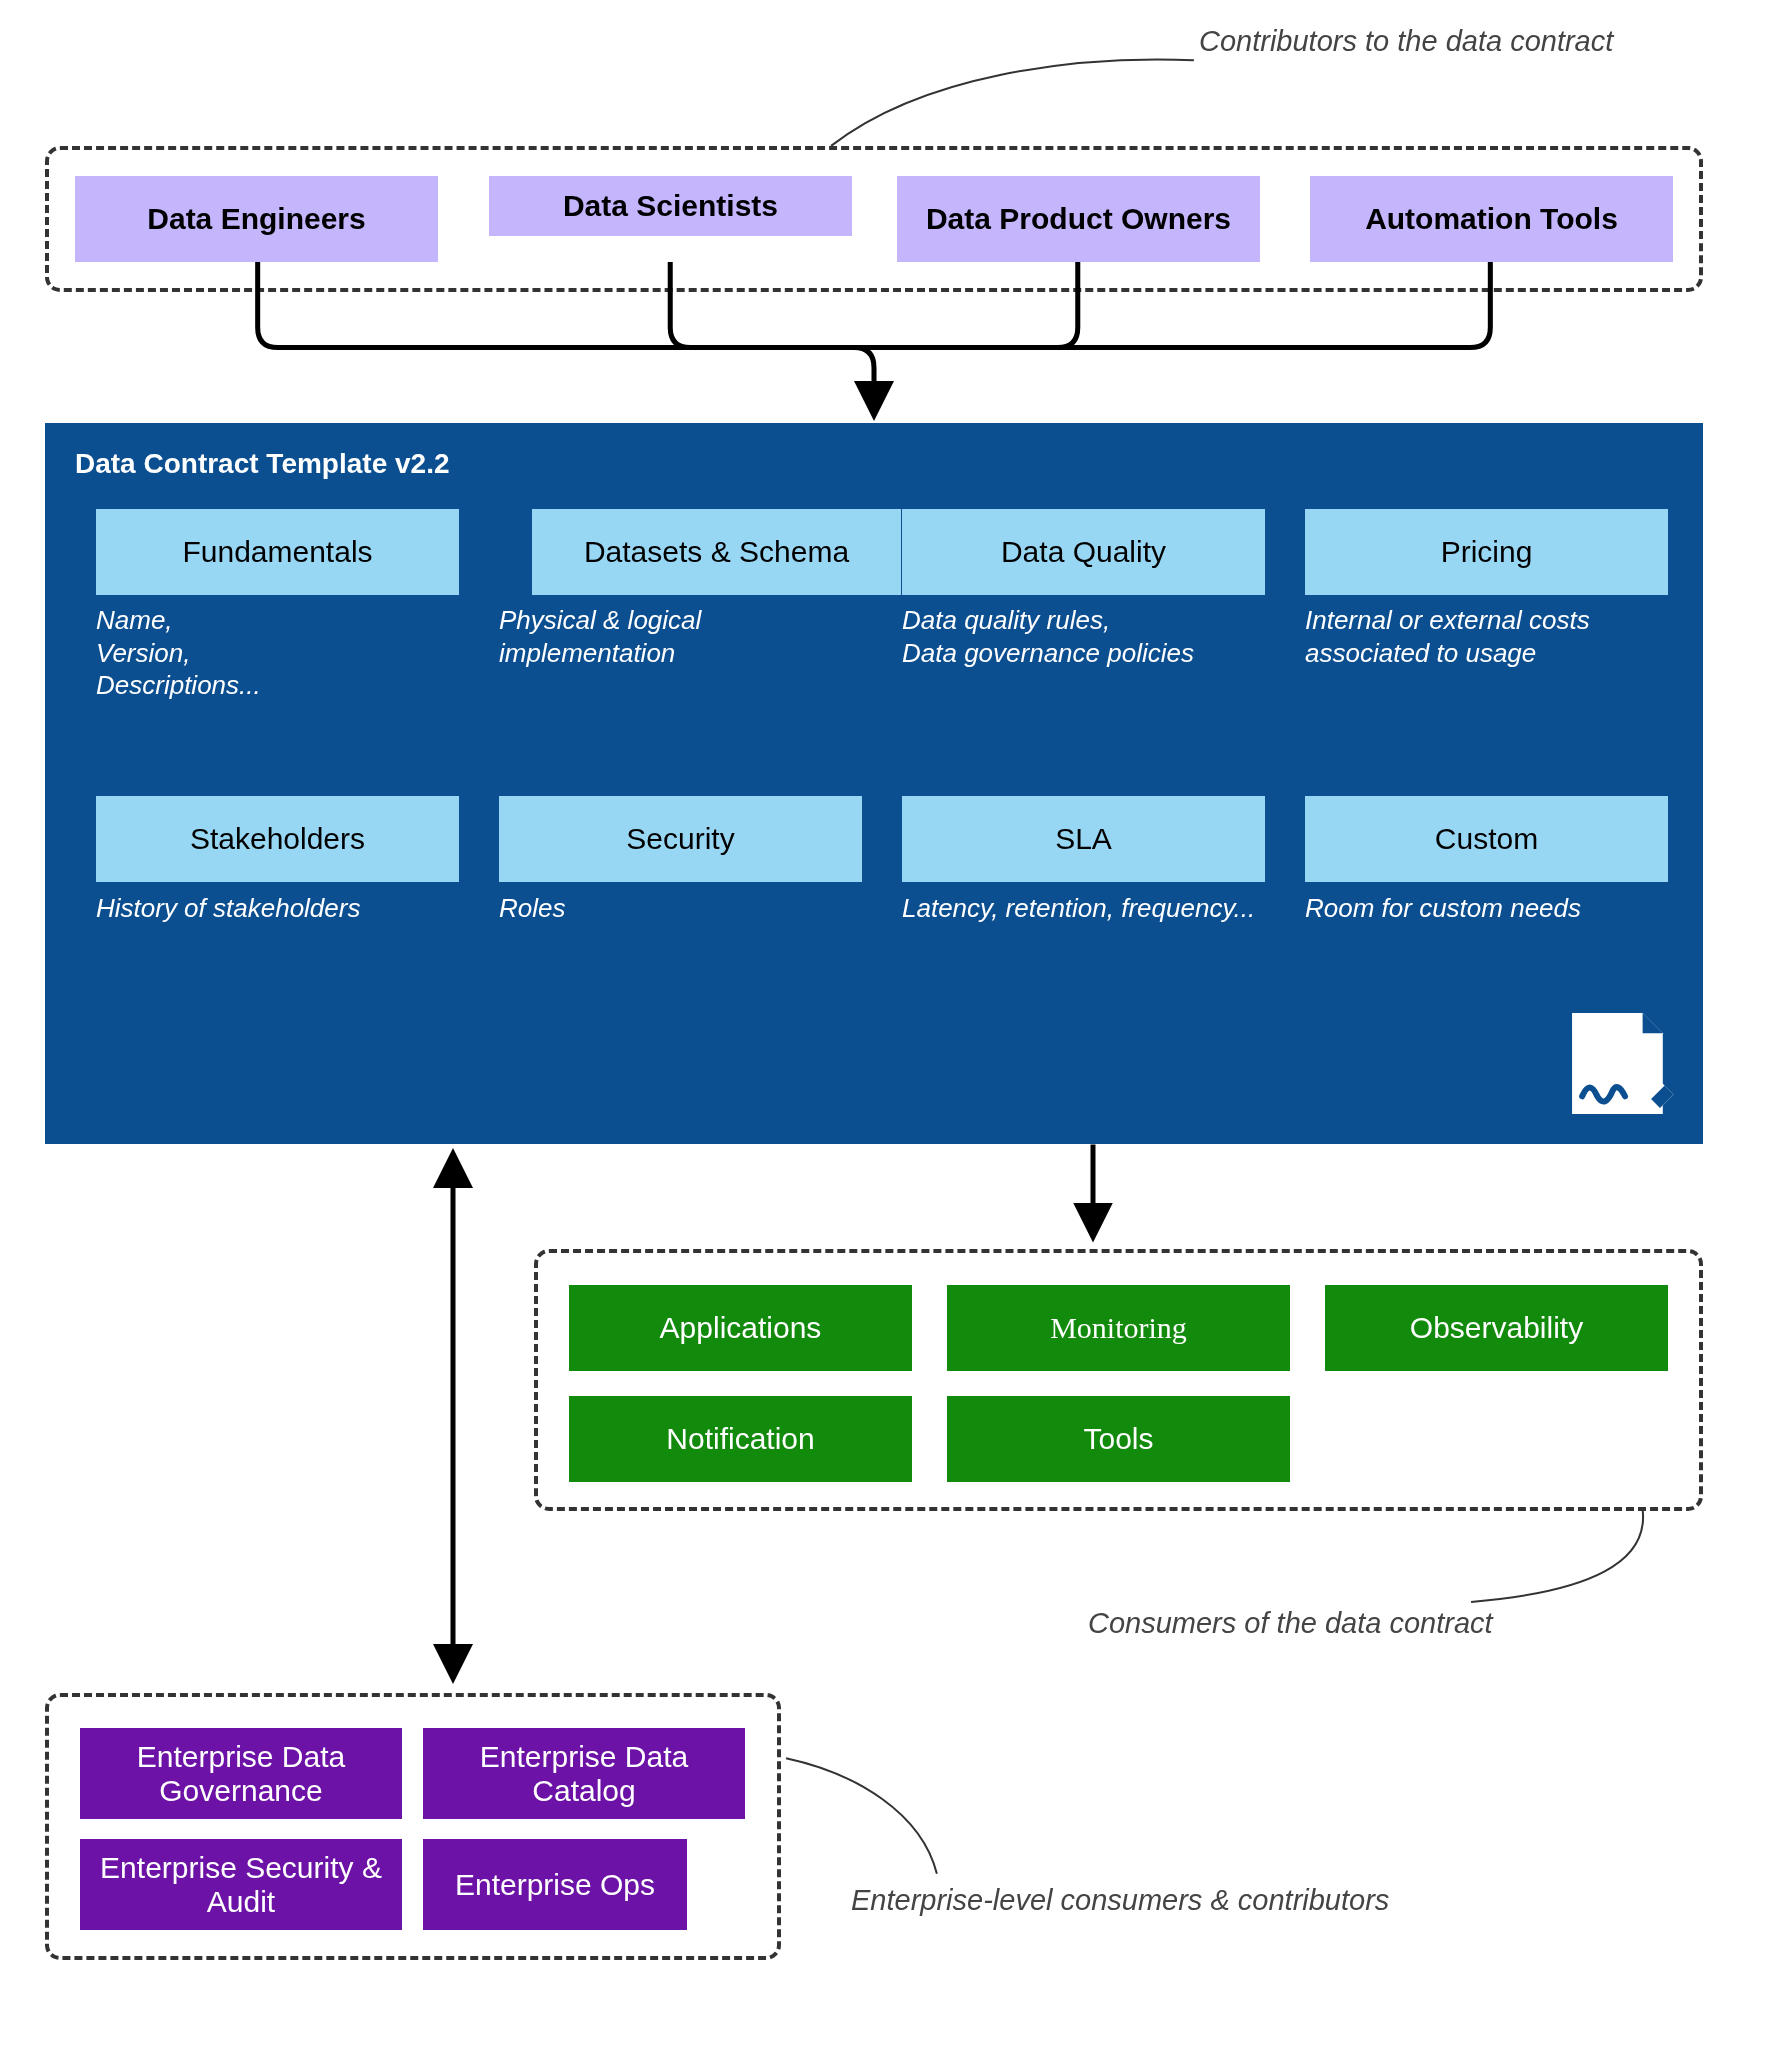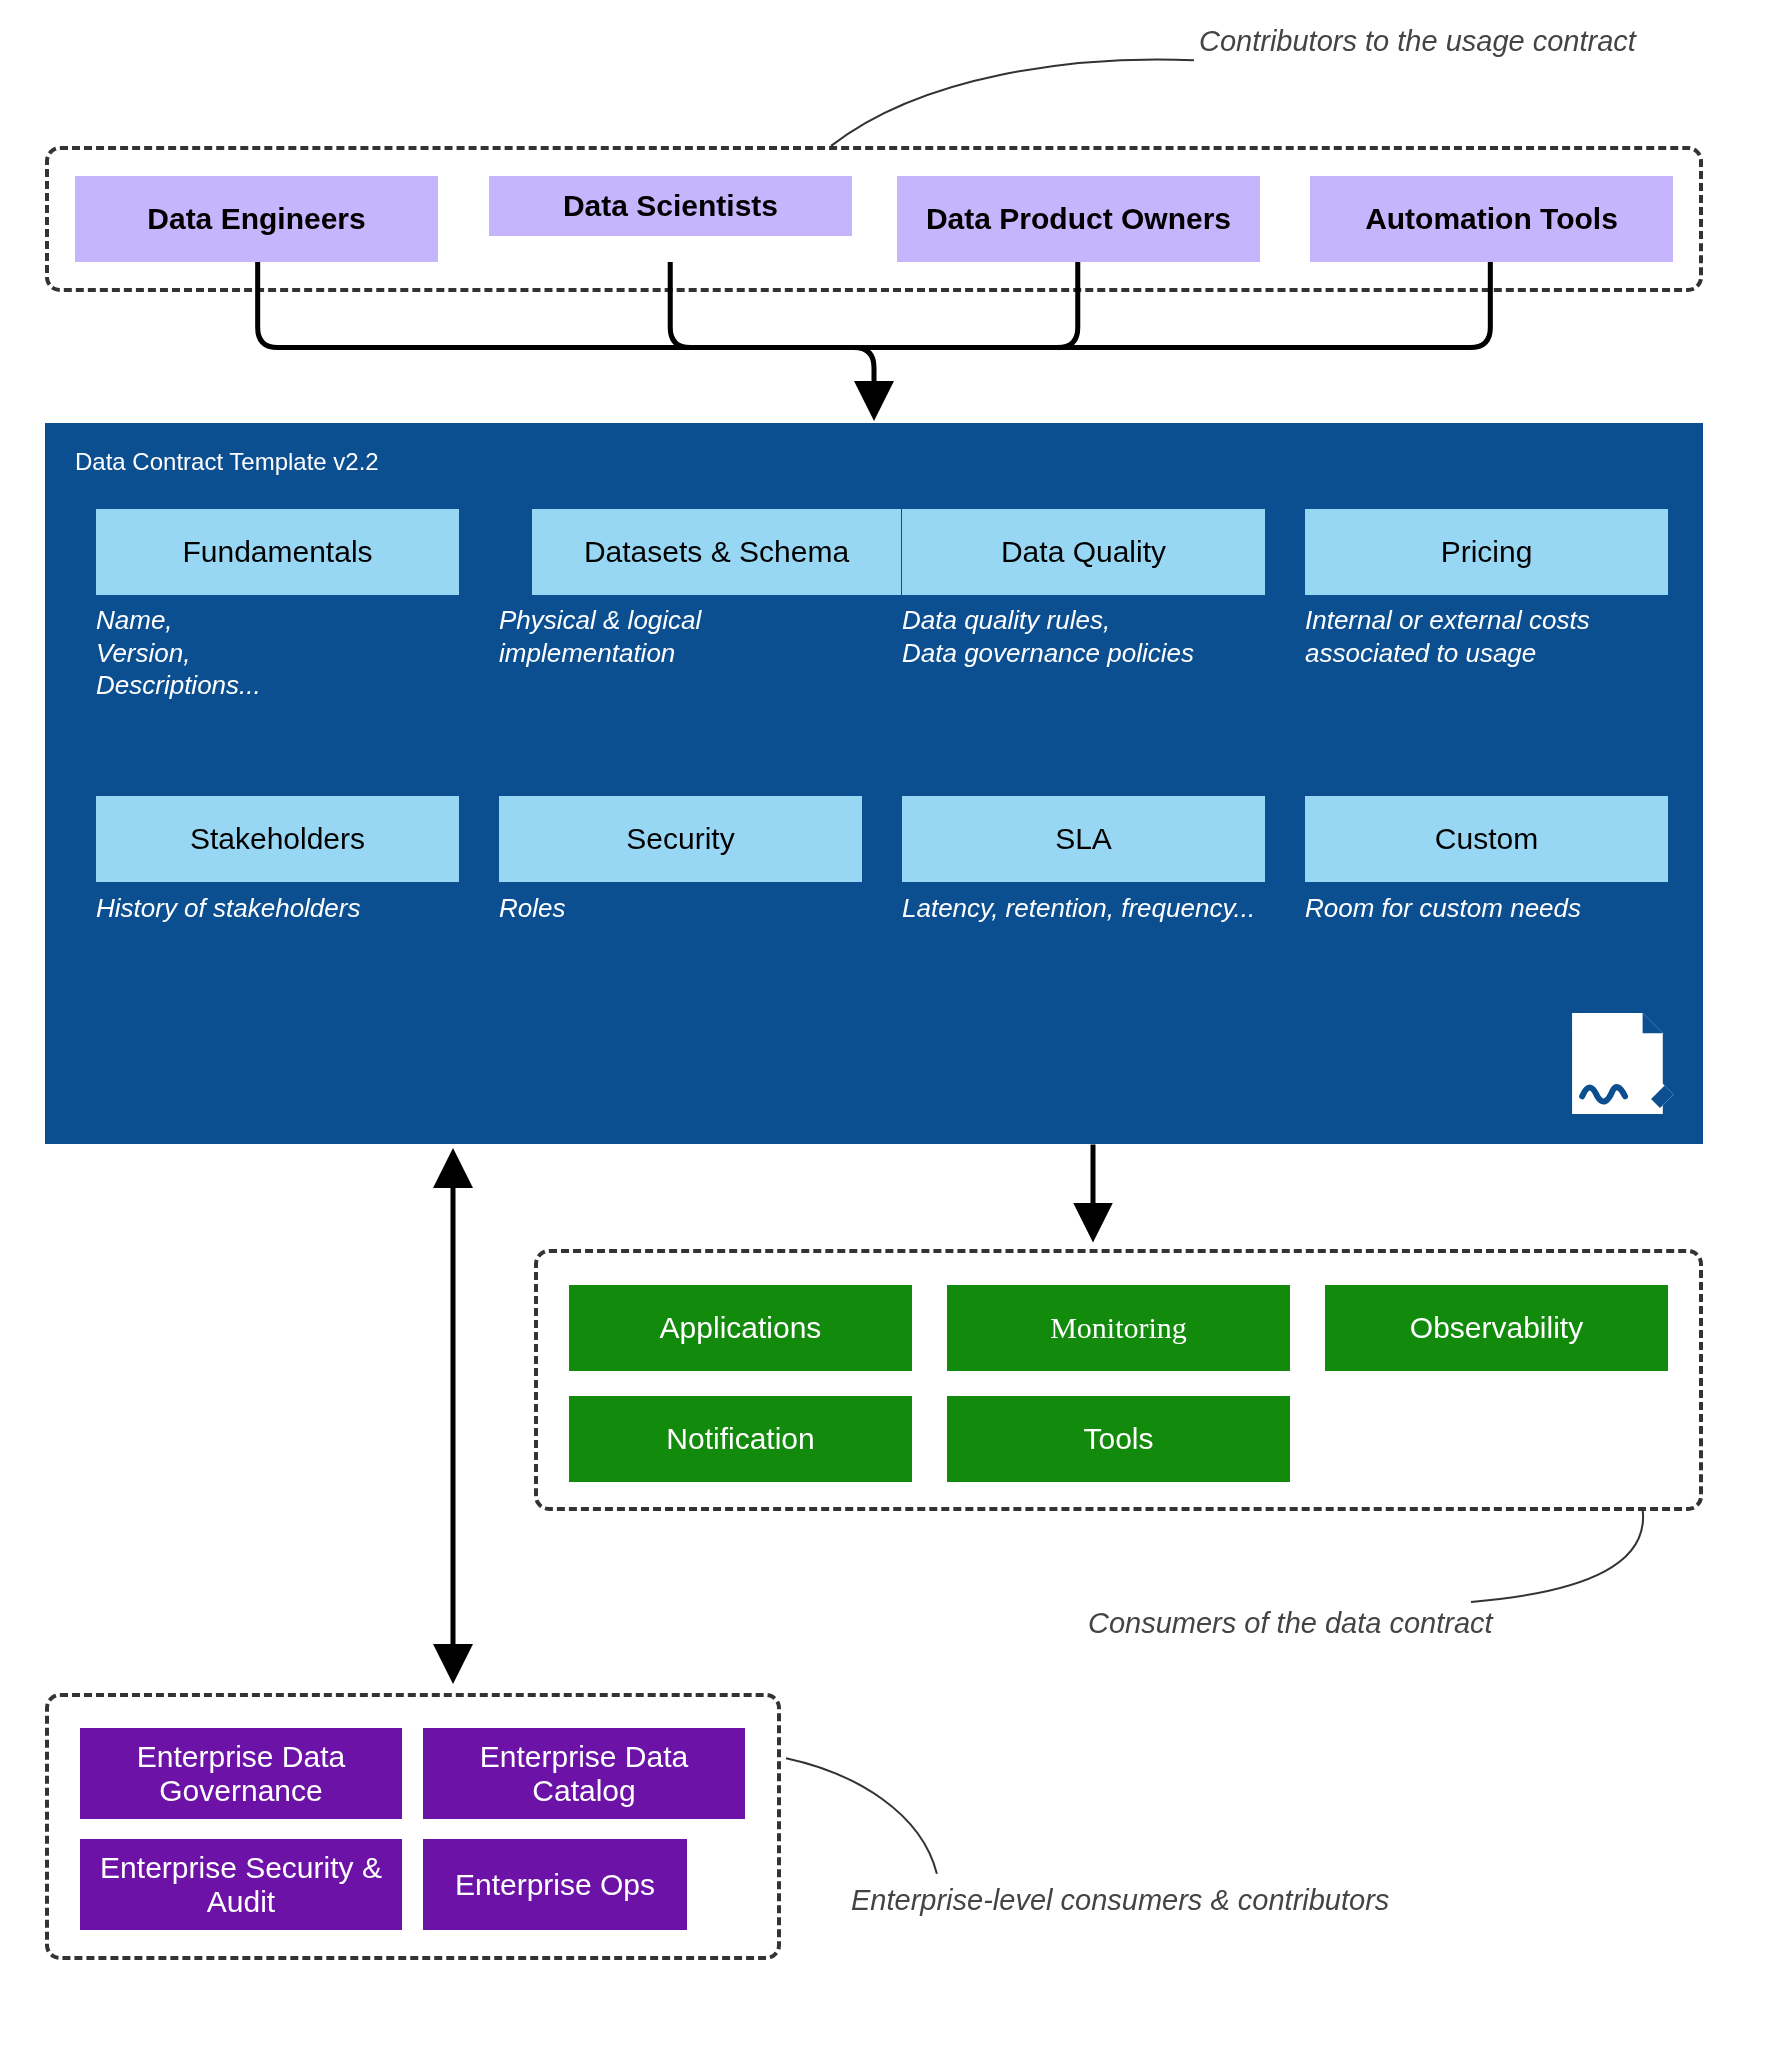--- a/index.html
+++ b/index.html
@@ -38,40 +38,40 @@
   .lightblue { background: #97d7f4; color: #000; }
   .green { background: #128a0c; color: #fff; }
   .purple { background: #6d12a6; color: #fff; }
   .template-panel {
     position: absolute;
     background: #0b4f91;
     color: #fff;
   }
   .template-title {
     position: absolute;
-    font-weight: 400;
-    font-size: 24px;
+    font-weight: 700;
+    font-size: 28px;
     color: #fff;
   }
   .tile-desc {
     position: absolute;
     font-style: italic;
     font-size: 26px;
     color: #fff;
     line-height: 1.25;
   }
   .contract-icon { position: absolute; }
   svg.connector { position: absolute; overflow: visible; }
 </style>
 </head>
 <body>
 
 <div class="canvas">
 
-  <div class="annotation" style="left:1179px; top:5px;">Contributors to the usage contract</div>
+  <div class="annotation" style="left:1179px; top:5px;">Contributors to the data contract</div>
   <svg class="connector" style="left:801px; top:30px; width:378px; height:101px;" viewBox="0 0 750 200" width="378" height="101">
     <path d="M740,20 C500,10 200,50 20,190" stroke="#333" stroke-width="4" fill="none"></path>
   </svg>
 
   <div class="dashed-group" style="left:25px; top:126px; width:1658px; height:146px;"></div>
   <div class="box yellow" style="left:55px; top:156px; width:363px; height:86px;">Data Engineers</div>
   <div class="box yellow" style="left:469px; top:156px; width:363px; height:60px;">Data Scientists</div>
   <div class="box yellow" style="left:877px; top:156px; width:363px; height:86px;">Data Product Owners</div>
   <div class="box yellow" style="left:1290px; top:156px; width:363px; height:86px;">Automation Tools</div>
 

